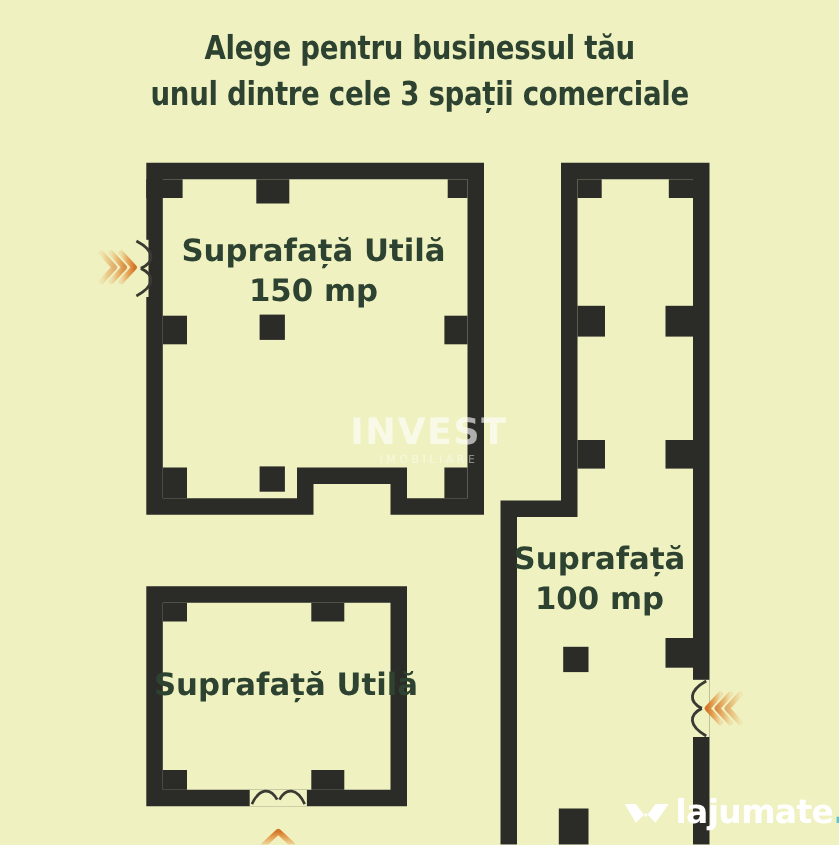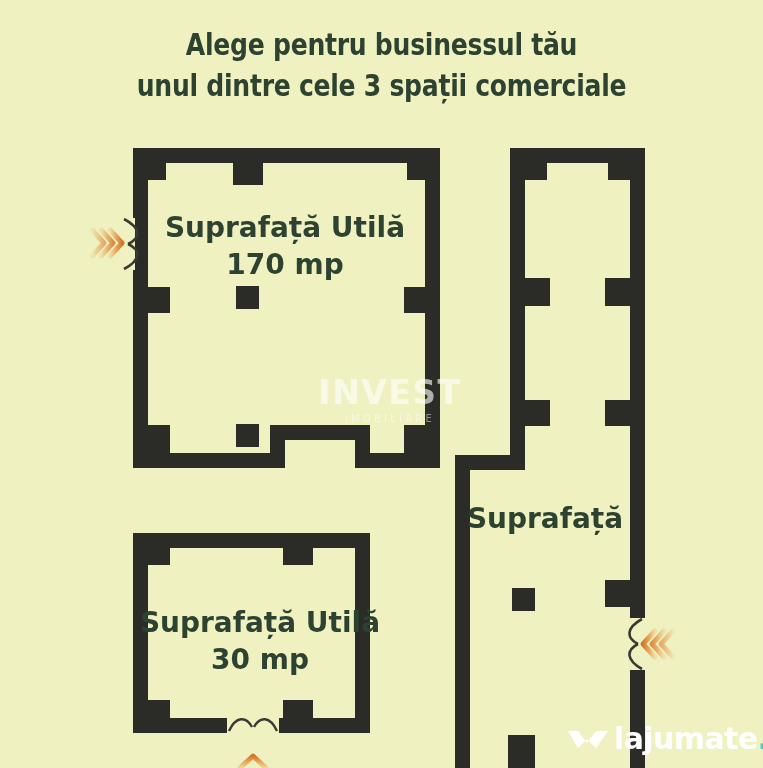--- a/index.html
+++ b/index.html
@@ -61,21 +61,21 @@
     font-size: 28px;
     line-height: 1.33;
     text-align: center;
     font-family: "DejaVu Sans", "Liberation Sans", sans-serif;
     white-space: nowrap;
     pointer-events: none;
   }
   .room-label span { display: block; }
 
   #label-120 { left: 140px; top: 209px; width: 290px; }
-  #label-100 { left: 460px; top: 500px; width: 170px; }
+  #label-100 { left: 460px; top: 489px; width: 170px; }
   #label-30  { left: 135px; top: 604px; width: 250px; }
 
   
   #watermark-center {
     position: absolute;
     left: 310px;
     top: 376px;
     width: 160px;
     text-align: center;
     pointer-events: none;
@@ -232,30 +232,30 @@
       <path d="M229 731 C 236 716, 246 716, 252 727" fill="none" stroke="#3a3a33" stroke-width="2.4"></path>
       <path d="M277 731 C 270 716, 260 716, 254 727" fill="none" stroke="#3a3a33" stroke-width="2.4"></path>
       <g>
         <path d="M240 768 L253 756 L266 768" fill="none" stroke="url(#arrowFadeUp)" stroke-width="5" stroke-linecap="round" stroke-linejoin="round"></path>
       </g>
     </g>
   </svg>
 
   <div class="room-label" id="label-120">
     <span>Suprafață Utilă</span>
-    <span>170 mp</span>
+    <span>150 mp</span>
   </div>
 
   <div class="room-label" id="label-100">
     <span>Suprafață</span>
+    <span>100 mp</span>
   </div>
 
   <div class="room-label" id="label-30">
     <span>Suprafață Utilă</span>
-    <span>30 mp</span>
   </div>
 
   <div id="watermark-center">
     <span class="wm-main">INVEST</span>
     <span class="wm-sub">IMOBILIARE</span>
   </div>
 
   <div id="logo-lajumate">
     <svg width="44" height="34" viewBox="0 0 44 34">
       <path d="M2 9 L12 9 L21 21 L30 9 L42 9 L30 26 L21 17 L12 26 Z" fill="#ffffff"></path>

